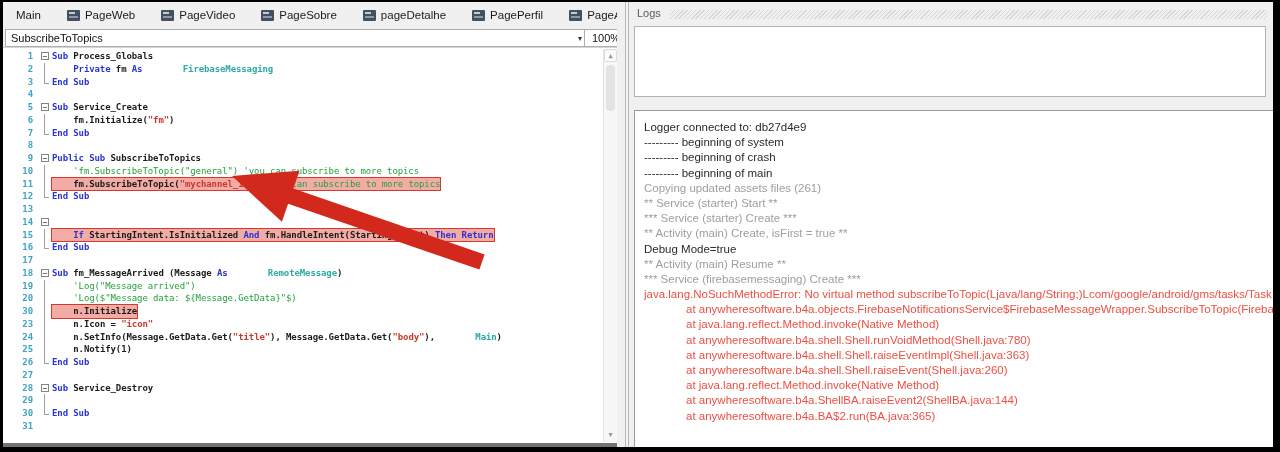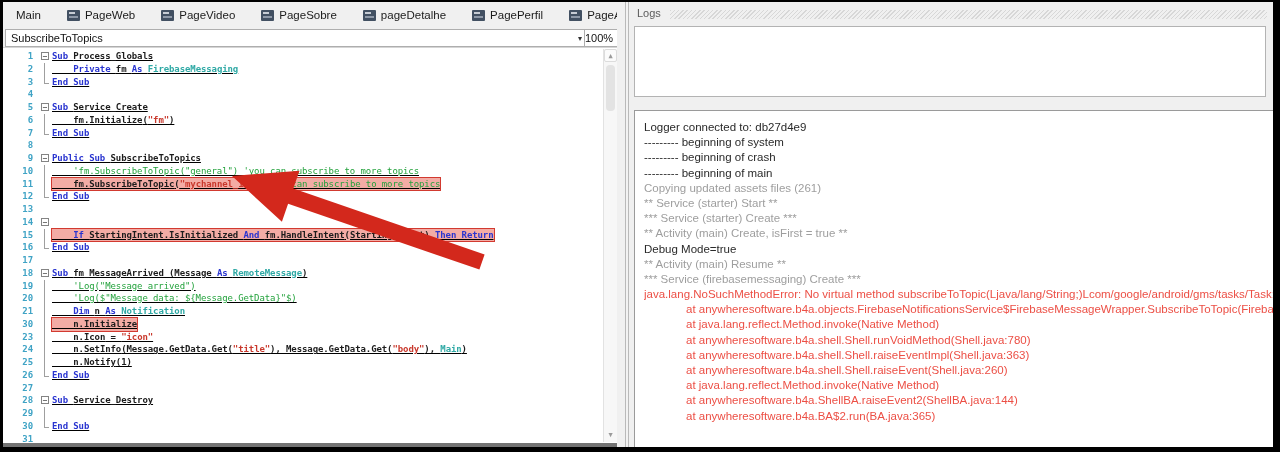--- a/index.html
+++ b/index.html
@@ -19,39 +19,39 @@
   .navarrow{font-size:10px;line-height:10px;color:#333;}
   .navarrow.dis{color:#b5b5b5;}
   #tablist-icon{width:9px;height:9px;border-top:1.5px solid #444;position:relative;}
   #tablist-icon::after{content:"";position:absolute;left:1px;top:3px;border-left:3.5px solid transparent;
     border-right:3.5px solid transparent;border-top:4px solid #444;}
 
   #comborow{position:absolute;left:0;top:26px;width:614px;height:19px;background:#f0f0f0;}
   .combo{position:absolute;top:1px;height:16px;background:#fff;border:1px solid #aeaeae;
     display:flex;align-items:center;font-size:11px;color:#111;}
   #sub-combo{left:2px;width:576px;padding-left:5px;}
-  #zoom-combo{left:581px;width:51px;}
+  #zoom-combo{left:581px;width:51px;padding-left:7px;}
   .combo .arrow{margin-left:auto;padding-right:5px;font-size:8px;color:#333;}
 
   
   #editor{position:absolute;left:0;top:45px;width:614px;height:396px;background:#fff;
     border-top:1px solid #d5d5d5;overflow:hidden;padding-top:2px;box-sizing:border-box;
     font-family:"DejaVu Sans Mono",monospace;font-size:9px;letter-spacing:-0.1px;}
   .row{display:flex;height:12.75px;line-height:12.75px;align-items:stretch;}
   .ln{width:30px;flex:0 0 auto;text-align:right;padding-right:7px;color:#3fa3c5;font-weight:700;}
   .fold{width:12px;flex:0 0 auto;position:relative;}
   .fold.start::before{content:"−";position:absolute;left:1px;top:2px;width:8px;height:8px;
     border:1px solid #848484;background:#fff;color:#333;font-size:8px;line-height:7px;text-align:center;box-sizing:border-box;}
   .fold.mid::before{content:"";position:absolute;left:4px;top:0;bottom:0;border-left:1px solid #9f9f9f;}
   .fold.end::before{content:"";position:absolute;left:4px;top:0;width:4px;height:7px;
     border-left:1px solid #9f9f9f;border-bottom:1px solid #9f9f9f;}
-  .codetext{white-space:pre;font-weight:700;text-decoration:underline;}
+  .codetext{white-space:pre;font-weight:700;}
   .codetext.hl{background:#f3aca5;outline:1px solid #d23a30;outline-offset:0;}
   .tk-kw{color:#2a35d0;} .tk-id{color:#1c1c1c;} .tk-pl{color:#1c1c1c;}
-  .tk-ty{color:#2fa9a5;} .tk-st{color:#c9382c;} .tk-co{color:#23a23c;font-weight:400;}
+  .tk-ty{color:#2fa9a5;margin-left:35px;} .tk-st{color:#c9382c;} .tk-co{color:#23a23c;font-weight:400;}
 
   
   #vscroll{position:absolute;right:0;top:1px;bottom:1px;width:13px;background:#f7f7f7;border-left:1px solid #e2e2e2;}
   .sbtn{position:absolute;left:0;width:13px;height:13px;color:#9a9a9a;font-size:7px;text-align:center;line-height:13px;}
   #sb-up{top:0;border:1px solid #dcdcdc;border-radius:2px;box-sizing:border-box;background:#fbfbfb;}
   #sb-dn{bottom:0;}
   #sb-thumb{position:absolute;left:2px;top:16px;width:9px;height:46px;background:#e3e3e3;border-radius:4px;}
 
   
   #divider{position:absolute;left:614px;top:0;width:13px;height:445px;
@@ -223,25 +223,20 @@
           </div>
           <div class="row">
             <span class="ln">19</span>
             <span class="fold mid"></span>
             <span class="codetext"><span class="tk-co">    'Log("Message arrived")</span></span>
           </div>
           <div class="row">
             <span class="ln">20</span>
             <span class="fold mid"></span>
             <span class="codetext"><span class="tk-co">    'Log($"Message data: ${Message.GetData}"$)</span></span>
-          </div>
-          <div class="row">
-            <span class="ln">21</span>
-            <span class="fold mid"></span>
-            <span class="codetext"><span class="tk-kw">    Dim </span><span class="tk-pl">n </span><span class="tk-kw">As </span><span class="tk-ty">Notification</span></span>
           </div>
           <div class="row">
             <span class="ln">30</span>
             <span class="fold mid"></span>
             <span class="codetext hl"><span class="tk-pl">    n.</span><span class="tk-id">Initialize</span></span>
           </div>
           <div class="row">
             <span class="ln">23</span>
             <span class="fold mid"></span>
             <span class="codetext"><span class="tk-pl">    n.</span><span class="tk-id">Icon</span><span class="tk-pl"> = </span><span class="tk-st">"icon"</span></span>

